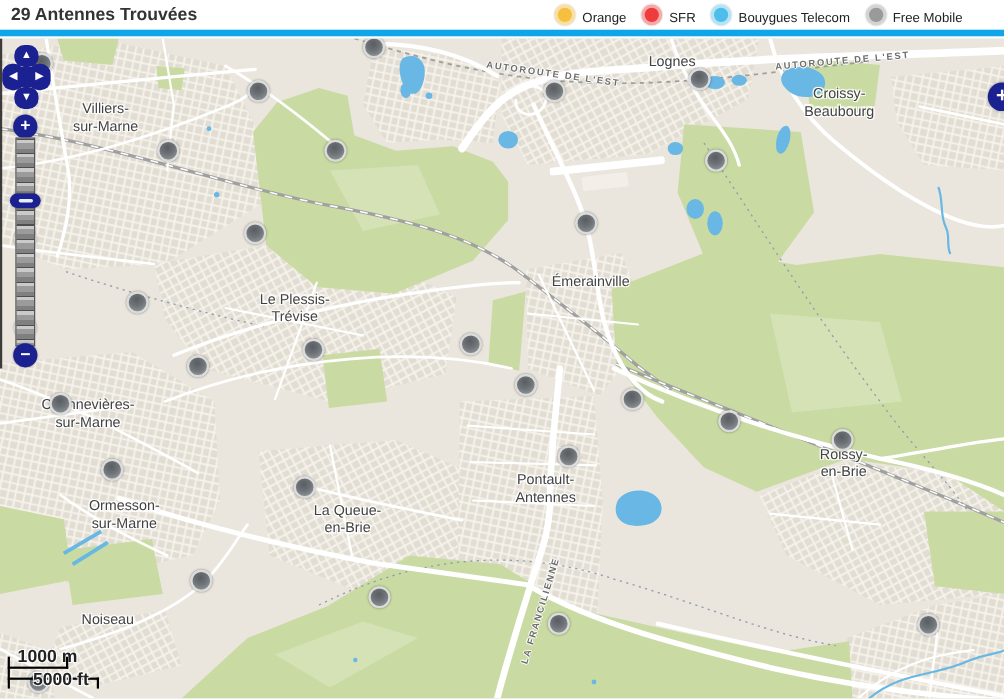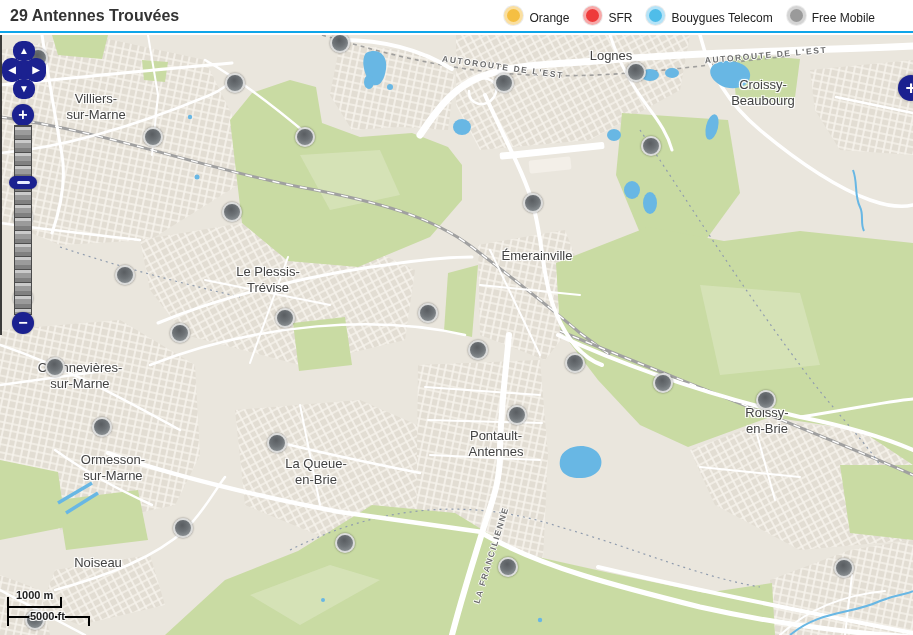--- a/index.html
+++ b/index.html
@@ -1,20 +1,20 @@
 <!DOCTYPE html>
 <html><head>
 <meta charset="utf-8">
 <style>
   html,body{margin:0;padding:0;}
   body{width:913px;height:635px;overflow:hidden;background:#fff;
        font-family:"Liberation Sans",sans-serif;position:relative;}
   
   .header{position:absolute;left:0;top:0;width:913px;height:33px;background:#fff;
-          border-bottom:2px solid #0ea5e9;display:flex;align-items:center;
+          border-bottom:6px solid #0ea5e9;display:flex;align-items:center;
           justify-content:space-between;box-sizing:border-box;padding:0 38px 0 10px;z-index:50;}
   .title{font-size:16px;font-weight:600;color:#333;}
   .legend{display:flex;align-items:center;}
   .legend-item{display:flex;align-items:flex-end;gap:6px;margin-left:14px;}
   .legend-dot{width:13px;height:13px;border-radius:50%;border:3px solid;box-shadow:0 0 0 1px rgba(0,0,0,.08);}
   .legend-label{font-size:12px;color:#222;}
   
   .map{position:absolute;left:0;top:35px;width:913px;height:600px;overflow:hidden;background:#eae6dd;}
   .map svg{position:absolute;left:0;top:0;}
   .rail-edge{position:absolute;left:0;top:0;width:2px;height:300px;background:#1d1d1d;opacity:.85;}
@@ -54,21 +54,21 @@
   .handle{position:absolute;left:9px;top:141px;width:28px;height:13px;border-radius:7px;
       display:flex;align-items:center;justify-content:center;cursor:grab;z-index:21;
       box-shadow:0 0 2px rgba(0,0,0,.4);}
   .handle-slot{width:13px;height:3px;background:#e8ecff;border-radius:2px;}
   .expand-btn{position:absolute;left:898px;top:40px;width:26px;height:26px;border-radius:50%;
       display:flex;align-items:center;justify-content:center;font-size:19px;font-weight:bold;
       cursor:pointer;z-index:20;box-shadow:0 0 3px rgba(0,0,0,.4);}
   
   .scale{position:absolute;left:0;top:548px;width:120px;height:50px;z-index:15;}
   .sl{position:absolute;background:#000;}
-  .scale-label{position:absolute;font-size:11px;font-weight:bold;color:#222;white-space:nowrap;
+  .scale-label{position:absolute;font-size:16px;font-weight:bold;color:#222;white-space:nowrap;
       text-shadow:-1px -1px 0 rgba(255,255,255,.85),1px -1px 0 rgba(255,255,255,.85),
                   -1px 1px 0 rgba(255,255,255,.85),1px 1px 0 rgba(255,255,255,.85);}
 </style>
 </head>
 <body>
 
 <div class="header">
   <div class="title">29 Antennes Trouvées</div>
   <div class="legend">
       <div class="legend-item">

